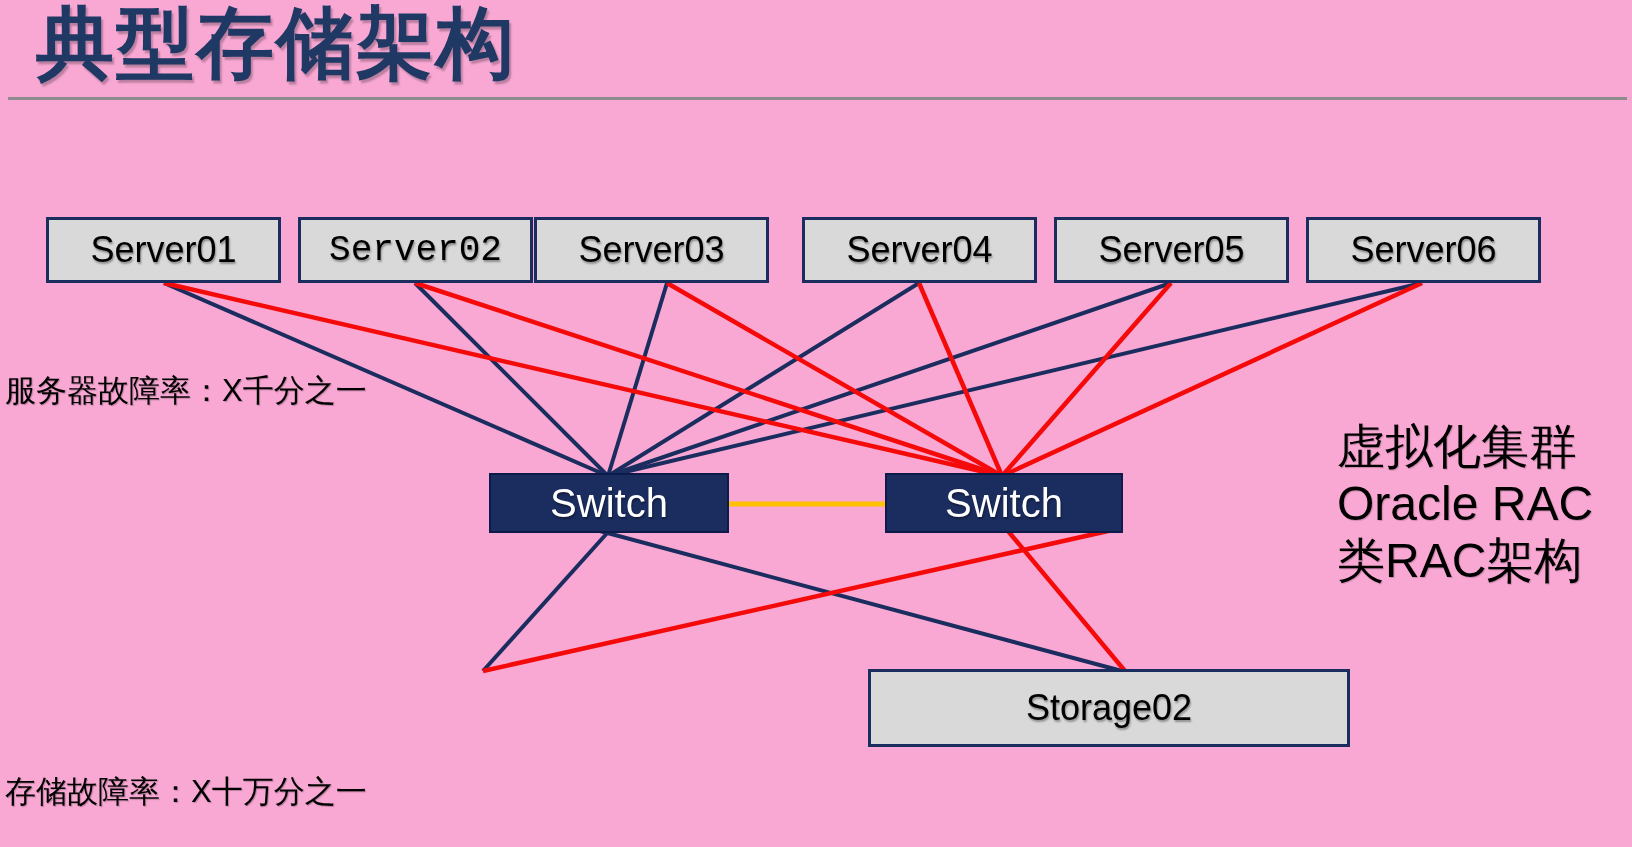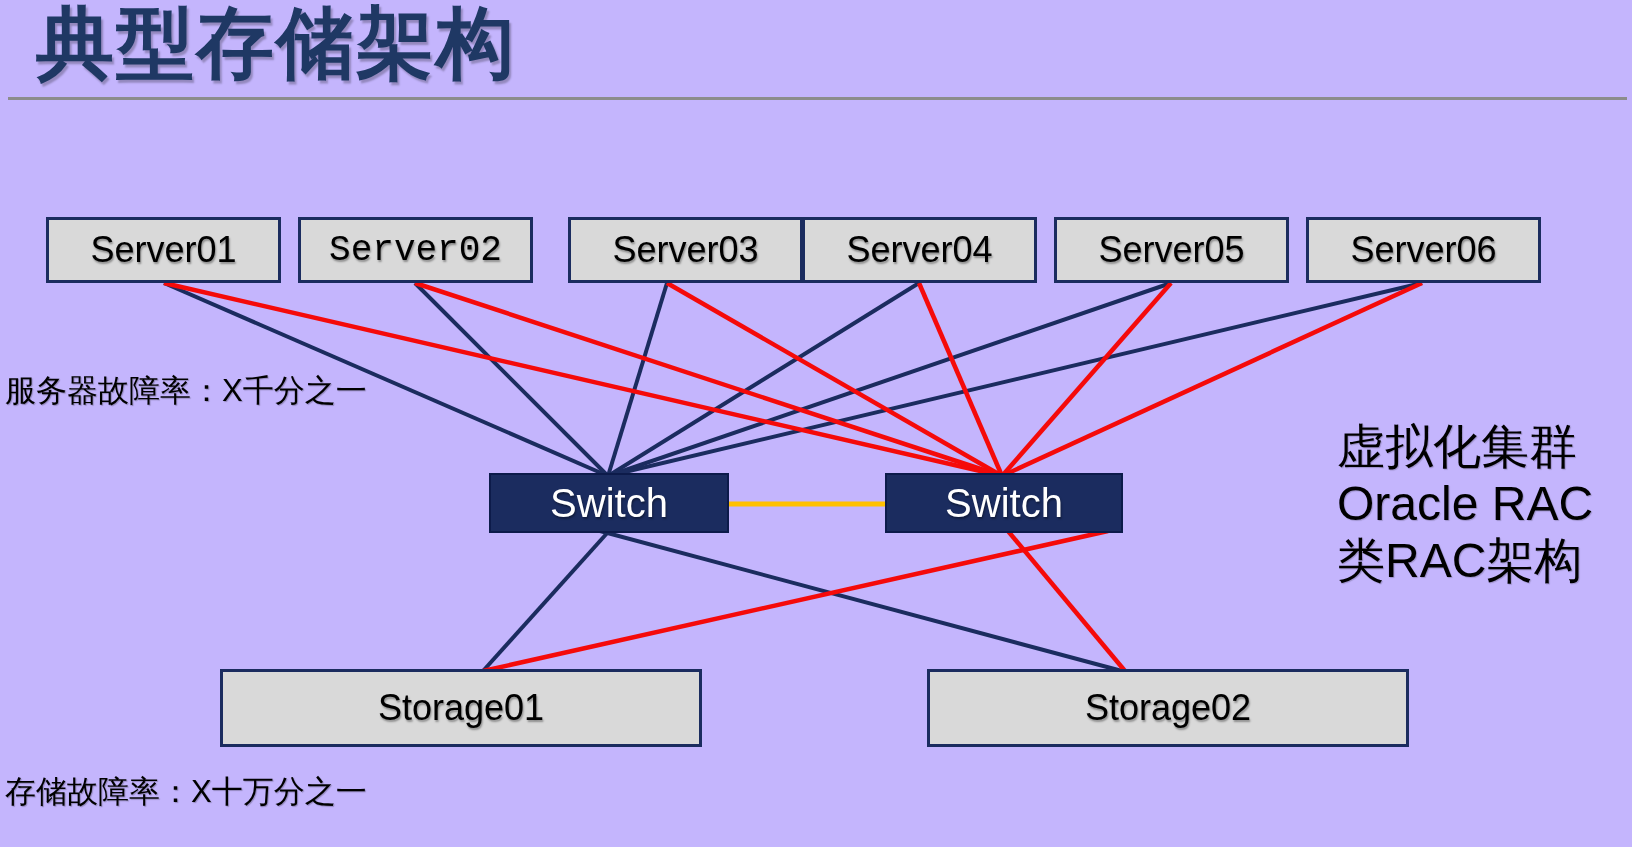--- a/index.html
+++ b/index.html
@@ -1,17 +1,17 @@
 <!DOCTYPE html>
 <html style="--navy: #1B2C5F; --red: #F50A0A; --orange: #FFC000; --title-navy: #1F3864; --box-fill: #D9D9D9; --divider-gray: #8C8C8C; --text-black: #000000; --switch-text: #FFFFFF;"><head>
 <meta charset="utf-8">
 <style>
   html,body{margin:0;padding:0;background:#ffffff;}
   body{font-family:"Liberation Sans","DejaVu Sans",sans-serif;}
-  #slide{position:relative;width:1632px;height:847px;background:#c4b5fd;overflow:hidden;}
+  #slide{position:relative;width:1632px;height:847px;background:#f9a8d4;overflow:hidden;}
 
   #slide-title{
     position:absolute;left:36px;top:-8px;margin:0;
     font-size:78px;font-weight:600;letter-spacing:2px;
     color:var(--title-navy,#1F3864);
     text-shadow:2px 3px 2px rgba(0,0,0,0.25);
     white-space:nowrap;
   }
   #title-divider{
     position:absolute;left:8px;top:97px;width:1619px;height:3px;
@@ -25,35 +25,35 @@
     display:flex;align-items:center;justify-content:center;
     text-shadow:1px 2px 2px rgba(0,0,0,0.35);
   }
   .server,.storage{
     background:var(--box-fill,#D9D9D9);
     border:3px solid var(--navy,#1B2C5F);
     color:var(--text-black,#000);
   }
   .server{width:235px;height:66px;top:217px;font-size:36px;}
   #node-server01{left:46px;}  #node-server02{left:298px;font-family:Liberation Mono, monospace;}
-  #node-server03{left:568px;} #node-server04{left:802px;}
+  #node-server03{left:534px;} #node-server04{left:802px;}
   #node-server05{left:1054px;}#node-server06{left:1306px;}
 
   .switch{
     background:var(--navy,#1B2C5F);
     border:2px solid #0d1b4a;
     color:var(--switch-text,#fff);
     top:473px;height:60px;font-size:40px;
   }
   #node-switch-a{left:489px;width:240px;}
   #node-switch-b{left:885px;width:238px;}
 
   .storage{top:669px;width:482px;height:78px;font-size:36px;}
   #node-storage01{left:220px;}
-  #node-storage02{left:927px;}
+  #node-storage02{left:868px;}
 
   .side-label{
     position:absolute;color:var(--text-black,#000);font-size:31px;
     white-space:nowrap;text-shadow:1px 1px 1px rgba(0,0,0,0.25);
   }
   #server-failure-label{left:5px;top:370px;}
   #storage-failure-label{left:5px;top:771px;}
 
   #cluster-note{
     position:absolute;left:1337px;top:418px;
@@ -93,21 +93,20 @@
   <div class="node server" id="node-server01">Server01</div>
   <div class="node server" id="node-server02">Server02</div>
   <div class="node server" id="node-server03">Server03</div>
   <div class="node server" id="node-server04">Server04</div>
   <div class="node server" id="node-server05">Server05</div>
   <div class="node server" id="node-server06">Server06</div>
 
   <div class="node switch" id="node-switch-a">Switch</div>
   <div class="node switch" id="node-switch-b">Switch</div>
 
-  <div class="node storage" id="node-storage01">Storage01</div>
   <div class="node storage" id="node-storage02">Storage02</div>
 
   <div class="side-label" id="server-failure-label">服务器故障率：X千分之一</div>
   <div class="side-label" id="storage-failure-label">存储故障率：X十万分之一</div>
 
   <div id="cluster-note">
     <span class="cluster-note-line">虚拟化集群</span>
     <span class="cluster-note-line">Oracle RAC</span>
     <span class="cluster-note-line">类RAC架构</span>
   </div>

